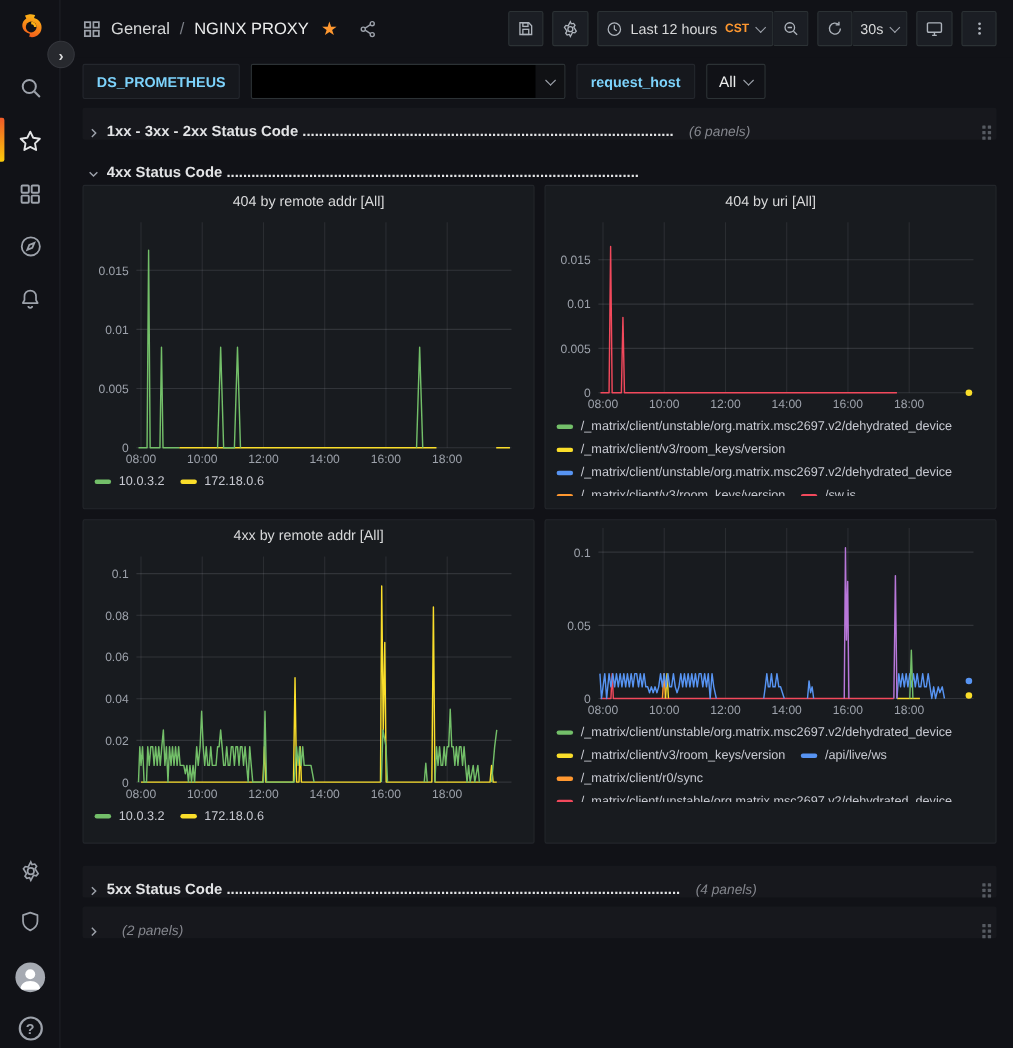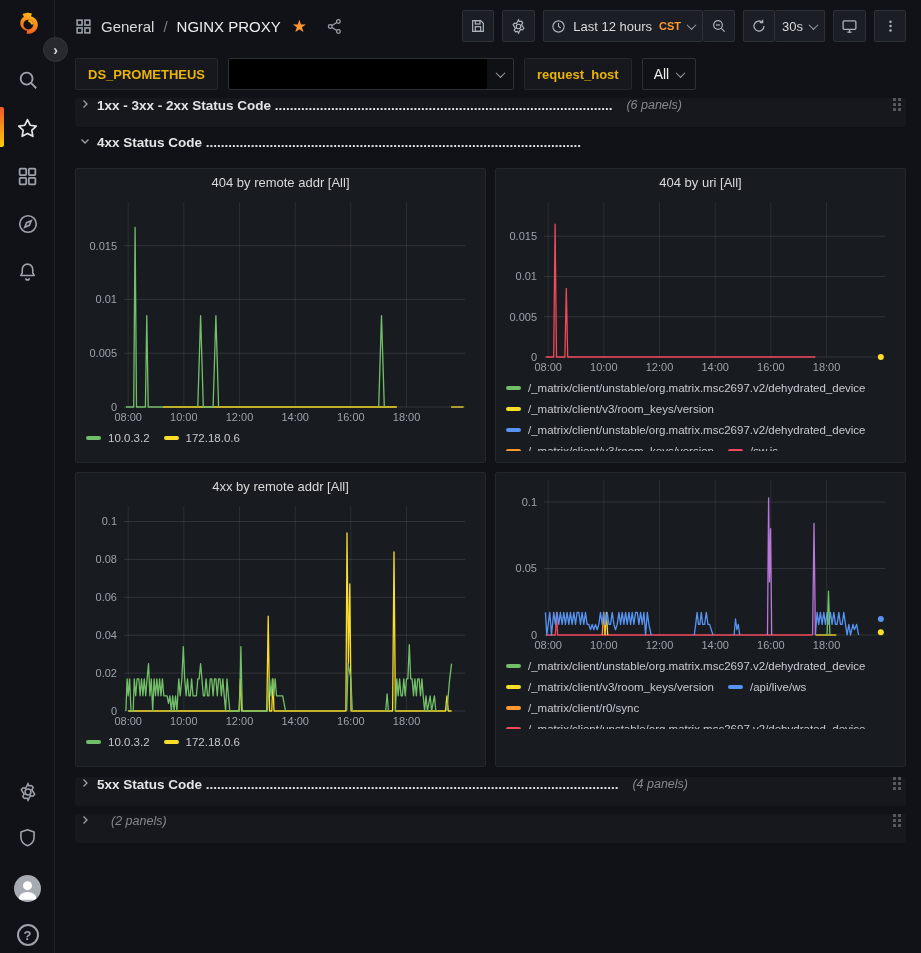--- a/index.html
+++ b/index.html
@@ -41,44 +41,44 @@
   .tp-tz { font-size:11px; color:#ff9830; font-weight:bold; }
   .caret { width:7px; height:7px; border-right:1.6px solid #9da2ab;
     border-bottom:1.6px solid #9da2ab; transform:rotate(45deg) translate(-1px,-1px); }
   .share-ic { color:#9da2ab; margin-left:10px; cursor:pointer; display:flex; }
   .grid-ic { color:#9da2ab; display:flex; cursor:pointer; }
 
   
   .varrow { margin-left:55px; height:44px; display:flex; align-items:center;
     gap:10px; padding:0 15px 0 20px; }
   .var-label { height:32px; display:flex; align-items:center; padding:0 12px;
-    border:1px solid #24272d; border-radius:2px; color:#eab308; font-size:13px;
+    border:1px solid #24272d; border-radius:2px; color:#7dd3fc; font-size:13px;
     font-weight:bold; background:#16181d; cursor:pointer; }
   .var-value { height:32px; display:flex; align-items:stretch; border:1px solid #2c3235;
     border-radius:2px; overflow:hidden; cursor:pointer; }
   .redacted { width:258px; background:#000; }
   .caret-zone { width:26px; display:flex; align-items:center; justify-content:center;
     background:#101114; }
   .var-all { height:32px; display:flex; align-items:center; gap:8px; padding:0 11px;
     border:1px solid #2c3235; border-radius:2px; font-size:14px; color:#eceded; cursor:pointer; }
 
   
   .dash { margin-left:55px; padding:2px 15px 0 20px; }
-  .rowstrip { height:29px; display:flex; align-items:flex-start; margin-bottom:8px;
+  .rowstrip { height:29px; display:flex; align-items:flex-end; margin-bottom:8px;
     padding:0 5px 0 4px; border-radius:2px; cursor:pointer; }
   .rowstrip.collapsed { background:#17181d; }
   .row-chev { color:#9da2ab; display:flex; margin-right:6px; }
   .row-title { font-size:13.5px; font-weight:bold; color:#e3e4e6; white-space:nowrap;
     overflow:hidden; max-width:560px; }
   .row-count { font-size:12.5px; font-style:italic; color:#85878e; margin-left:14px; white-space:nowrap; }
   .row-handle { margin-left:auto; display:grid; grid-template-columns:3px 3px;
     grid-auto-rows:3px; gap:2px; cursor:grab; }
   .row-handle i { background:#565a61; border-radius:0.5px; }
 
-  .panels-grid { display:grid; grid-template-columns:1fr 1fr; gap:9px; margin:2px 0 10px 0; }
+  .panels-grid { display:grid; grid-template-columns:1fr 1fr; gap:9px; margin:2px 0 20px 0; }
   .panel { height:295px; background:#181b1f; border:1px solid #23262b; border-radius:2px;
     overflow:hidden; display:flex; flex-direction:column; }
   .panel-hdr { height:26px; display:flex; align-items:center; justify-content:center;
     font-size:13px; font-weight:500; color:#d8d9da; cursor:pointer; flex:0 0 auto; }
   .chartwrap { position:relative; flex:0 0 auto; }
   .legend { padding:2px 4px 0 10px; display:flex; flex-wrap:wrap; column-gap:14px;
     align-content:flex-start; overflow:hidden; }
   .legend.clip { height:76px; }
   .legend.oneline { height:28px; }
   .lg-item { display:flex; align-items:center; height:21px; white-space:nowrap;

